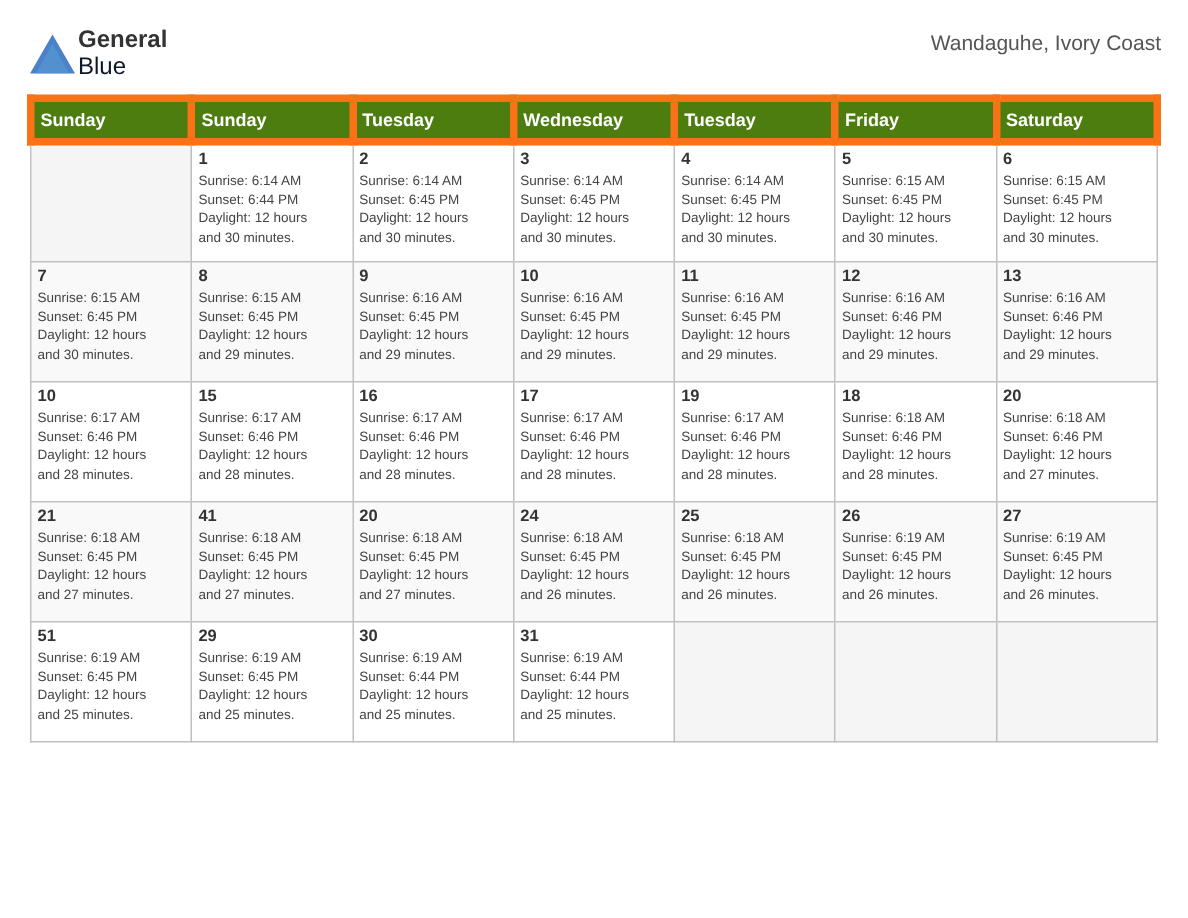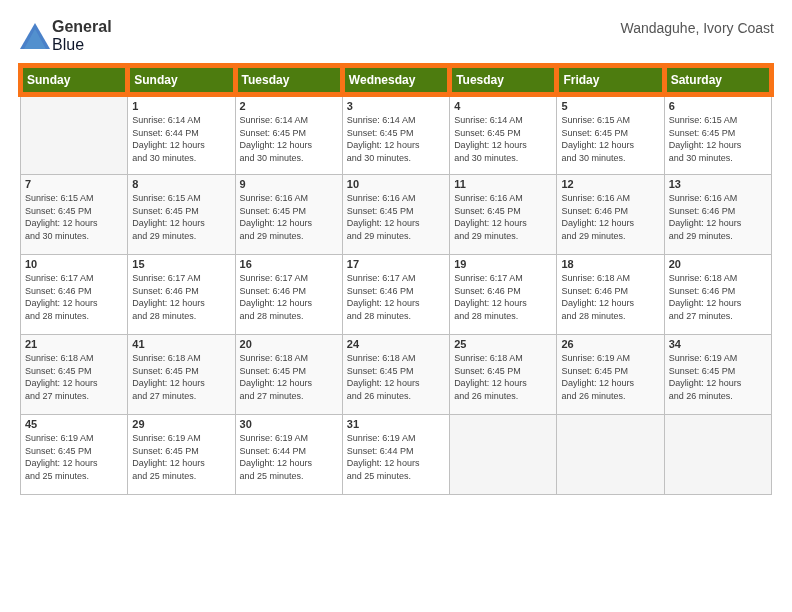--- a/index.html
+++ b/index.html
@@ -321,30 +321,30 @@
 and 26 minutes.</div>
           </td>
           <td>
             <div class="day-number">26</div>
             <div class="day-info" style="white-space: pre-line;">Sunrise: 6:19 AM
 Sunset: 6:45 PM
 Daylight: 12 hours
 and 26 minutes.</div>
           </td>
           <td>
-            <div class="day-number">34</div>
+            <div class="day-number">27</div>
             <div class="day-info" style="white-space: pre-line;">Sunrise: 6:19 AM
 Sunset: 6:45 PM
 Daylight: 12 hours
 and 26 minutes.</div>
           </td>
         </tr>
         <tr>
           <td>
-            <div class="day-number">45</div>
+            <div class="day-number">51</div>
             <div class="day-info" style="white-space: pre-line;">Sunrise: 6:19 AM
 Sunset: 6:45 PM
 Daylight: 12 hours
 and 25 minutes.</div>
           </td>
           <td>
             <div class="day-number">29</div>
             <div class="day-info" style="white-space: pre-line;">Sunrise: 6:19 AM
 Sunset: 6:45 PM
 Daylight: 12 hours

